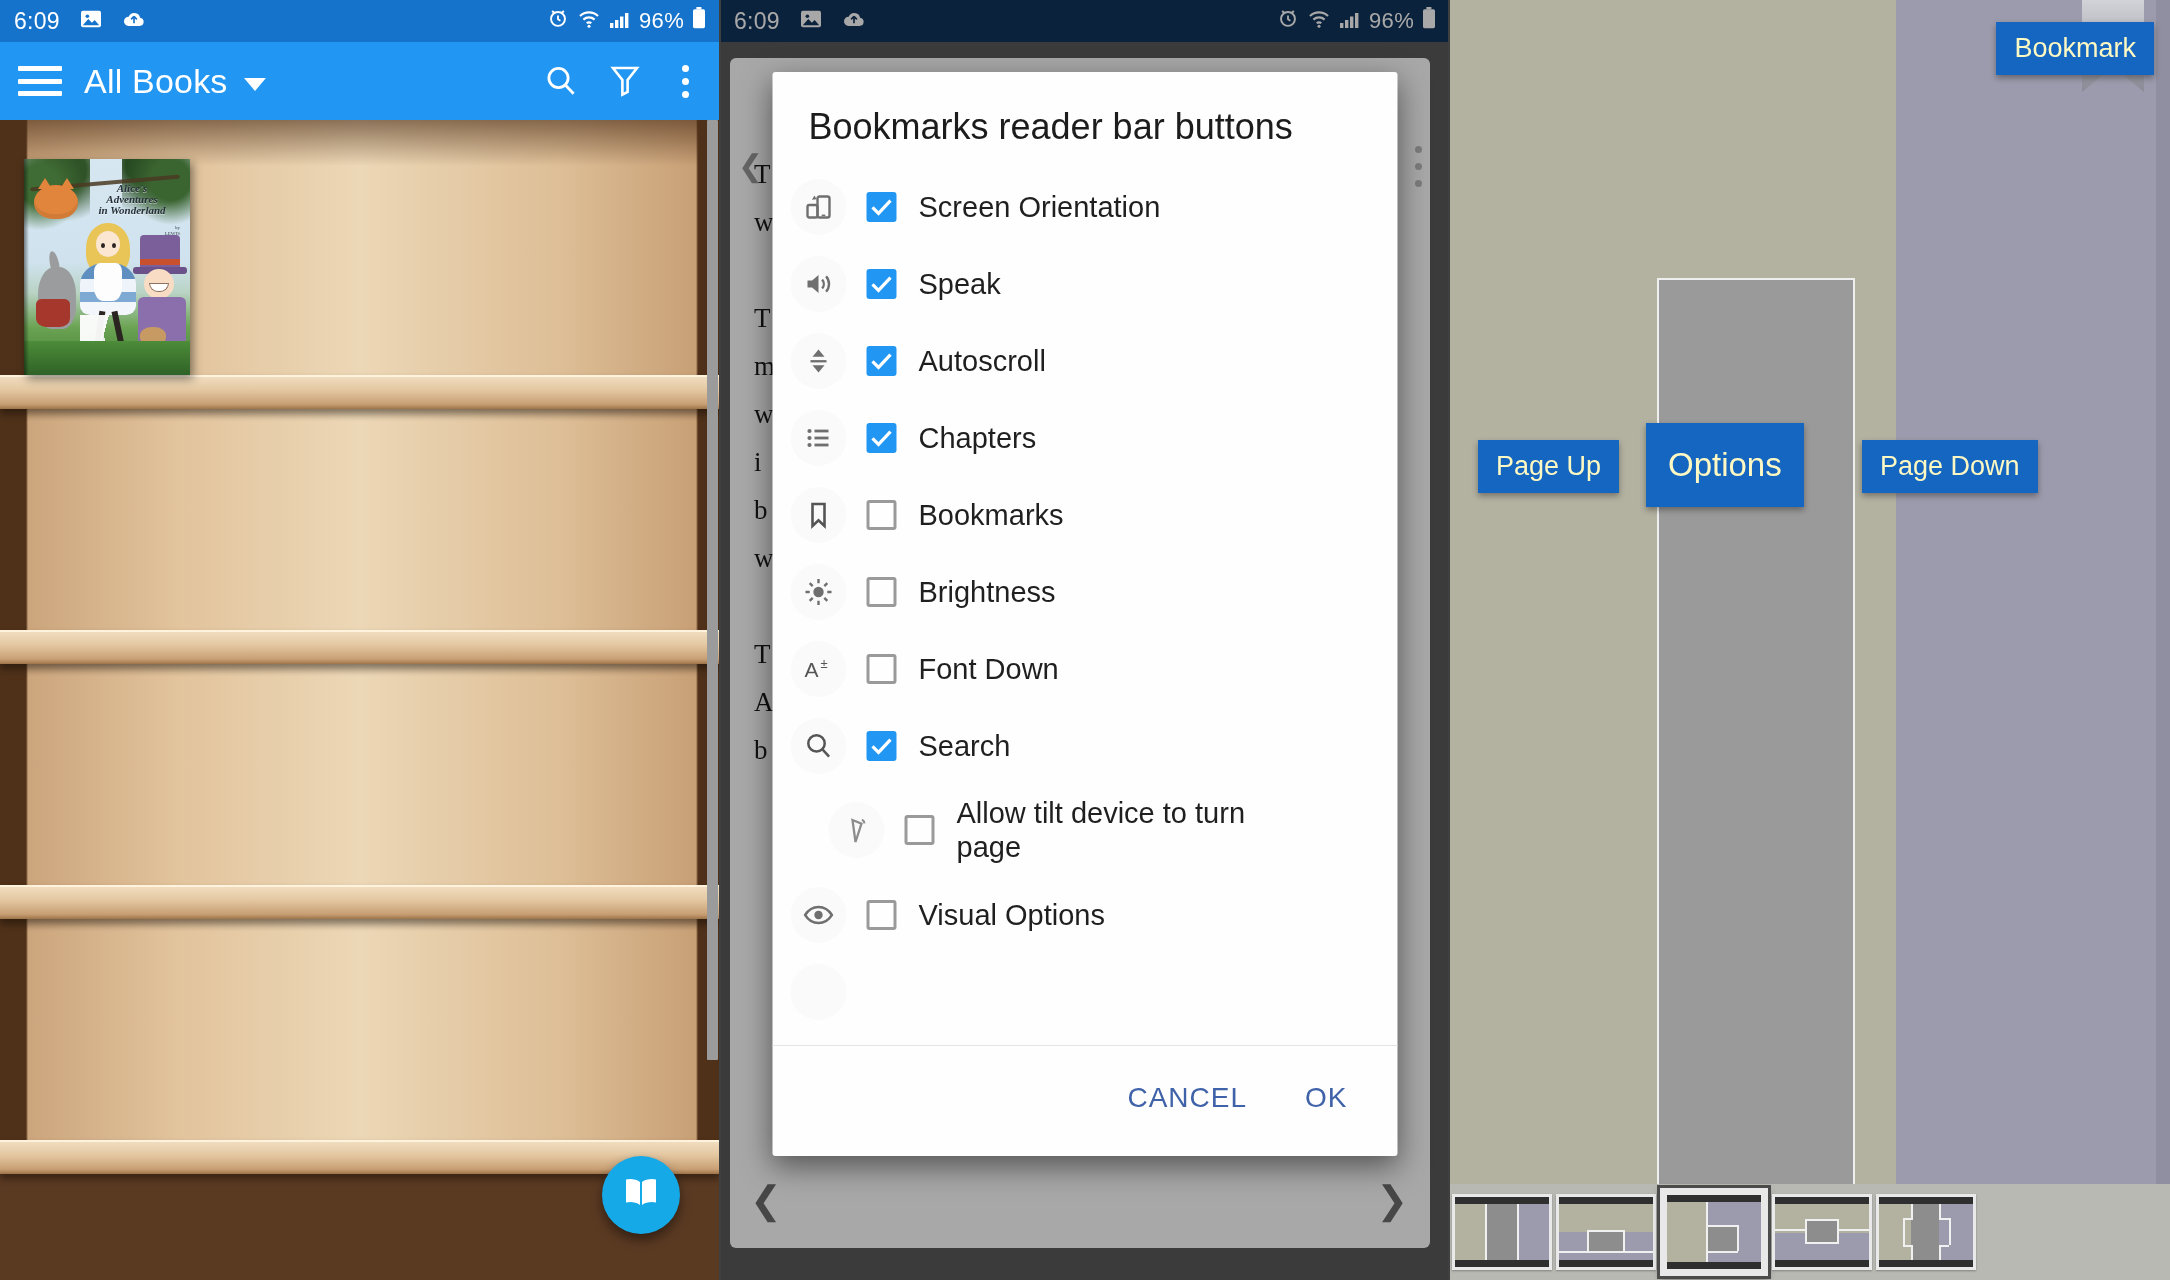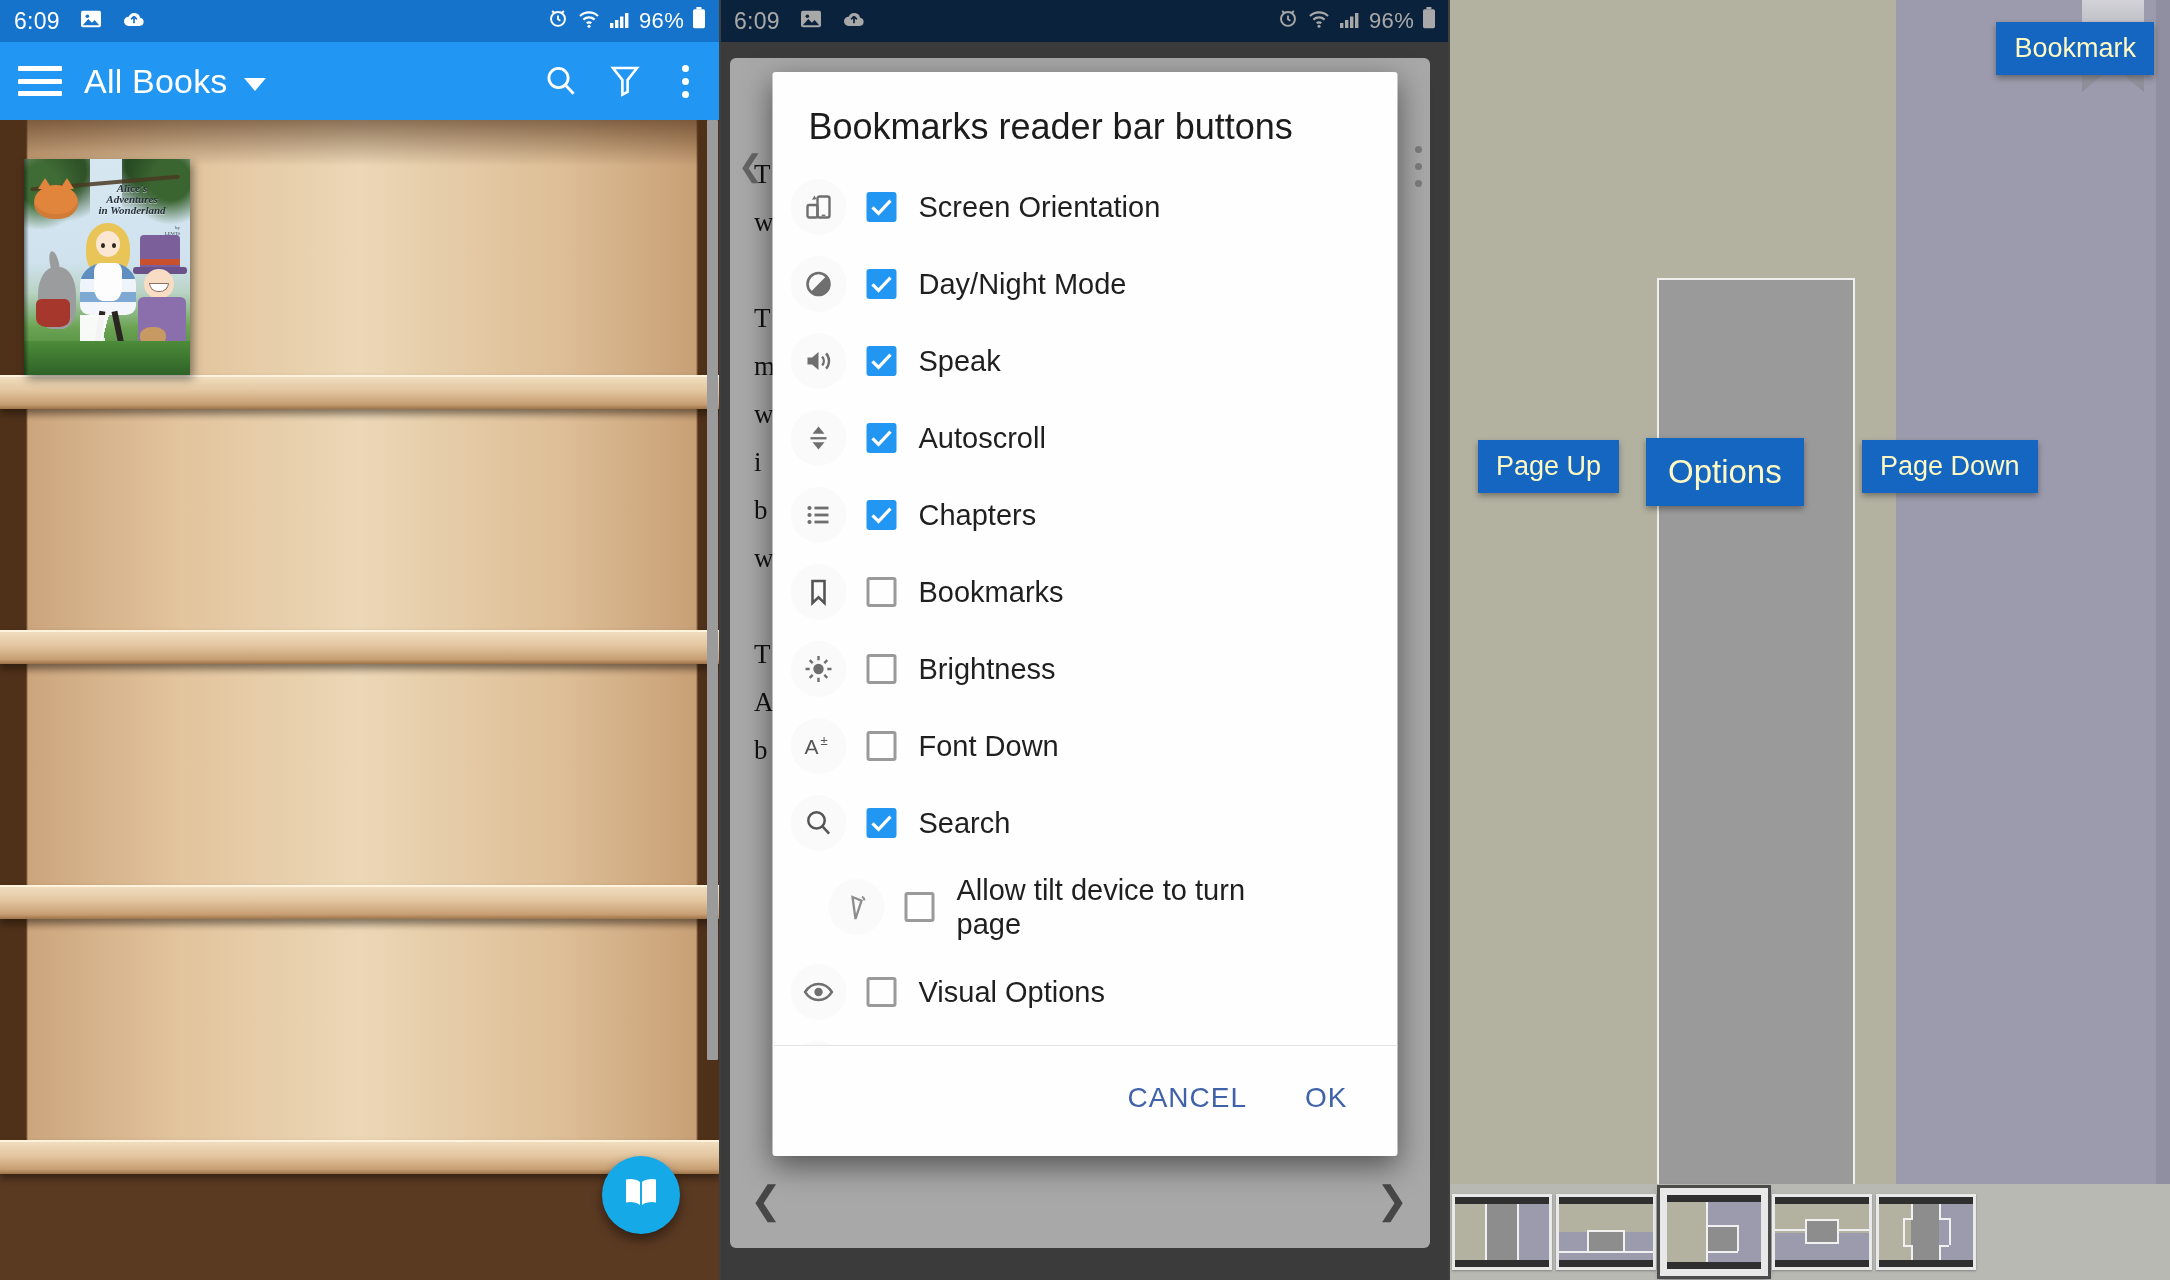--- a/index.html
+++ b/index.html
@@ -228,21 +228,21 @@
   .lay-opt-region-lower {
     position: absolute; left: 207px; top: 640px; width: 198px; height: 568px;
     background: #9a9a9a; border-left: 2px solid #eee; border-right: 2px solid #eee;
   }
   .lay-btn {
     position: absolute; background: #1566c0; color: #fef9c3; font-size: 27px;
     padding: 11px 18px; box-shadow: 0 3px 6px rgba(0,0,0,.35); white-space: nowrap;
     cursor: pointer; border: 0; font-family: "Liberation Sans", sans-serif;
   }
   #btn-pageup   { left: 28px;  top: 440px; }
-  #btn-options  { left: 196px; top: 438px; font-size: 33px; padding: 15px 22px; }
+  #btn-options  { left: 196px; top: 423px; font-size: 33px; padding: 23px 22px; }
   #btn-pagedown { left: 412px; top: 440px; }
   #btn-bookmark { right: 16px; top: 22px; font-size: 27px; }
   .bookmark-ribbon {
     position: absolute; right: 26px; top: 0; width: 62px; height: 92px;
     background: linear-gradient(#d2d2d8, #8a8a96);
     clip-path: polygon(0 0, 100% 0, 100% 100%, 50% 72%, 0 100%);
   }
   .lay-scroll-sliver { position: absolute; right: 0; top: 0; width: 14px; height: 1208px; background: #8f8fa1; }
 
   .lay-strip {
@@ -512,34 +512,20 @@
               </svg>
           </span>
           <span class="cbx on">
               <svg width="22" height="18" viewBox="0 0 22 18">
                 <path d="M2 9.4l6 6L20 2.6" stroke="#fff" stroke-width="3.2" fill="none"></path>
               </svg>
             </span>
           <span class="dl-label">Screen Orientation</span>
         </div>
 
-        <div class="dl-row">
-          <span class="dl-ico">
-            <svg width="30" height="30" viewBox="0 0 30 30">
-                <circle cx="15" cy="15" r="11" fill="none" stroke="#6f6f6f" stroke-width="2.6"></circle>
-                <path d="M15 4.2A10.8 10.8 0 0 1 15 25.8z" fill="#6f6f6f" transform="rotate(45 15 15)"></path>
-              </svg>
-          </span>
-          <span class="cbx on">
-              <svg width="22" height="18" viewBox="0 0 22 18">
-                <path d="M2 9.4l6 6L20 2.6" stroke="#fff" stroke-width="3.2" fill="none"></path>
-              </svg>
-            </span>
-          <span class="dl-label">Day/Night Mode</span>
-        </div>
 
         <div class="dl-row">
           <span class="dl-ico">
             <svg width="30" height="30" viewBox="0 0 30 30">
                 <path d="M4 11.4h4.6L15 6v18l-6.4-5.4H4z" fill="#6f6f6f"></path>
                 <path d="M18.6 10.6a6.6 6.6 0 0 1 0 8.8" stroke="#6f6f6f" stroke-width="2.4" fill="none"></path>
                 <path d="M22.6 7.4a11.4 11.4 0 0 1 0 15.2" stroke="#6f6f6f" stroke-width="2.4" fill="none"></path>
               </svg>
           </span>
           <span class="cbx on">

